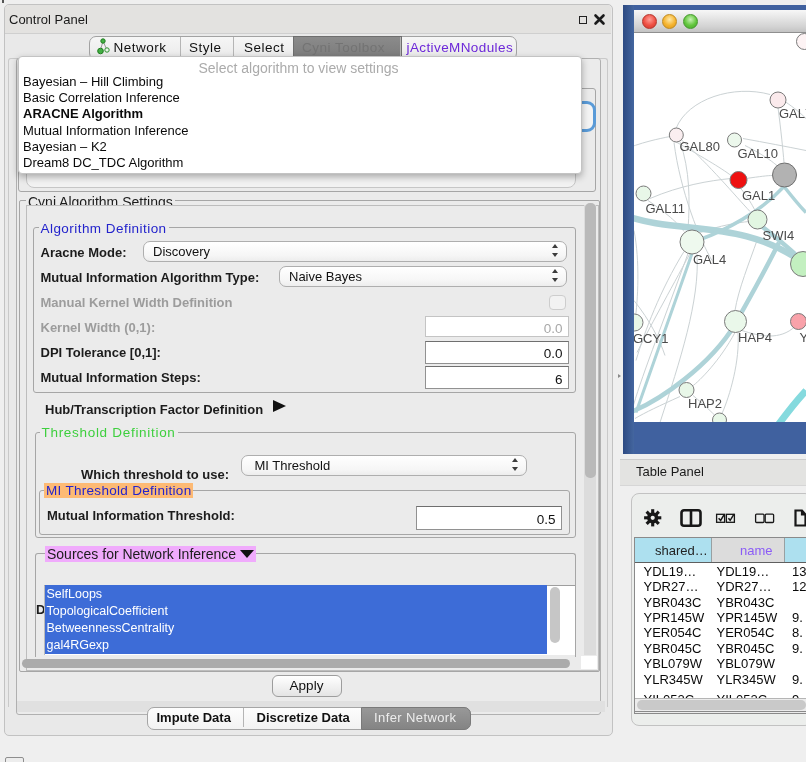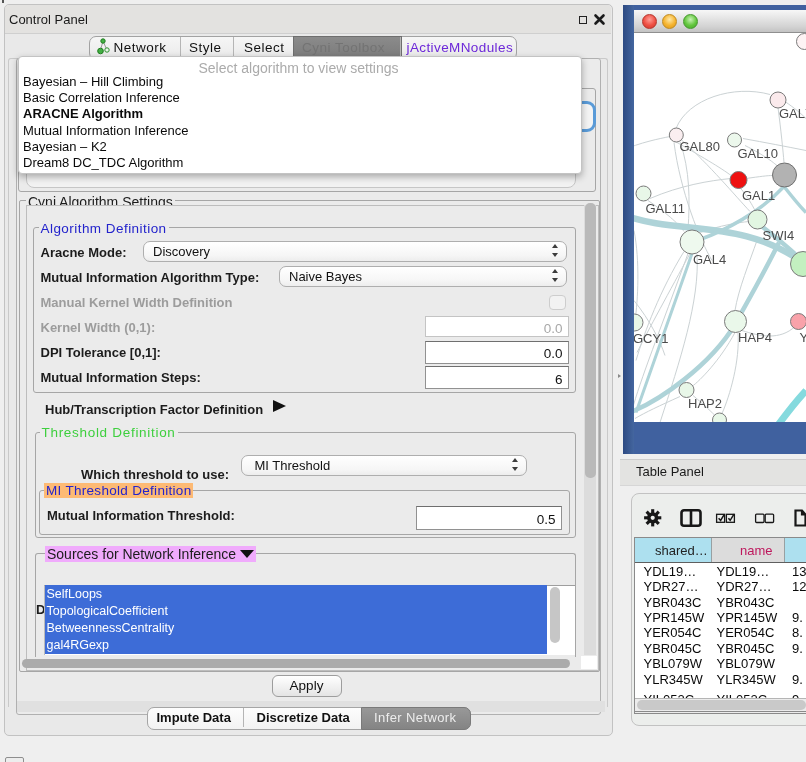--- a/index.html
+++ b/index.html
@@ -269,21 +269,21 @@
   <path d="M152.5 2.5 L159 2.5 L162.5 6.5 L162.5 17.5 L152.5 17.5 Z M159 2.5 L159 6.5 L162.5 6.5" stroke-width="2.2"></path>
  </g>
 </svg>
 
 <div class="a" style="left:633.5px;top:537px;width:172.5px;height:175px;background:#fff;border:1px solid #8a8a8a;border-right:none;"></div>
 <div class="a" style="left:634.5px;top:538px;width:76px;height:24px;background:#ade0ef;border-right:1px solid #98a0a2;"></div>
 <div class="a" style="left:711.5px;top:538px;width:72px;height:24px;background:#dcdcdc;border-right:1px solid #98a0a2;"></div>
 <div class="a" style="left:784.5px;top:538px;width:21.5px;height:24px;background:#ade0ef;"></div>
 <div class="a" style="left:634.5px;top:561.5px;width:171.5px;height:1px;background:#5f5f5f;"></div>
 <div class="a" style="left:655px;top:543px;font:13px 'Liberation Sans',sans-serif;color:#222;">shared…</div>
-<div class="a" style="left:740px;top:543px;font:13px 'Liberation Sans',sans-serif;color:#be185d;">name</div>
+<div class="a" style="left:740px;top:543px;font:13px 'Liberation Sans',sans-serif;color:#8b5cf6;">name</div>
 <div class="a" style="left:643.5px;top:563.8px;font:13px 'Liberation Sans',sans-serif;color:#0a0a0a;line-height:15.4px;">YDL19…<br>YDR27…<br>YBR043C<br>YPR145W<br>YER054C<br>YBR045C<br>YBL079W<br>YLR345W</div>
 <div class="a" style="left:716.5px;top:563.8px;font:13px 'Liberation Sans',sans-serif;color:#0a0a0a;line-height:15.4px;">YDL19…<br>YDR27…<br>YBR043C<br>YPR145W<br>YER054C<br>YBR045C<br>YBL079W<br>YLR345W</div>
 <div class="a" style="left:792px;top:563.8px;font:13px 'Liberation Sans',sans-serif;color:#0a0a0a;line-height:15.4px;">13<br>12<br>&nbsp;<br>9.<br>8.<br>9.<br>&nbsp;<br>9.</div>
 <div class="a" style="left:643.5px;top:692px;font:13px 'Liberation Sans',sans-serif;color:#0a0a0a;">YIL052C</div>
 <div class="a" style="left:716.5px;top:692px;font:13px 'Liberation Sans',sans-serif;color:#0a0a0a;">YIL052C</div>
 <div class="a" style="left:792px;top:692px;font:13px 'Liberation Sans',sans-serif;color:#0a0a0a;">9.</div>
 
 <div class="a" style="left:634.5px;top:697.5px;width:171.5px;height:14px;background:#ececec;border-top:1px solid #b5b5b5;"></div>
 <div class="cap" style="left:637px;top:700px;width:169px;height:9.5px;background:#c9c9c9;"></div>
 <div class="a" style="left:633.5px;top:711px;width:172.5px;height:1px;background:#8a8a8a;"></div>

